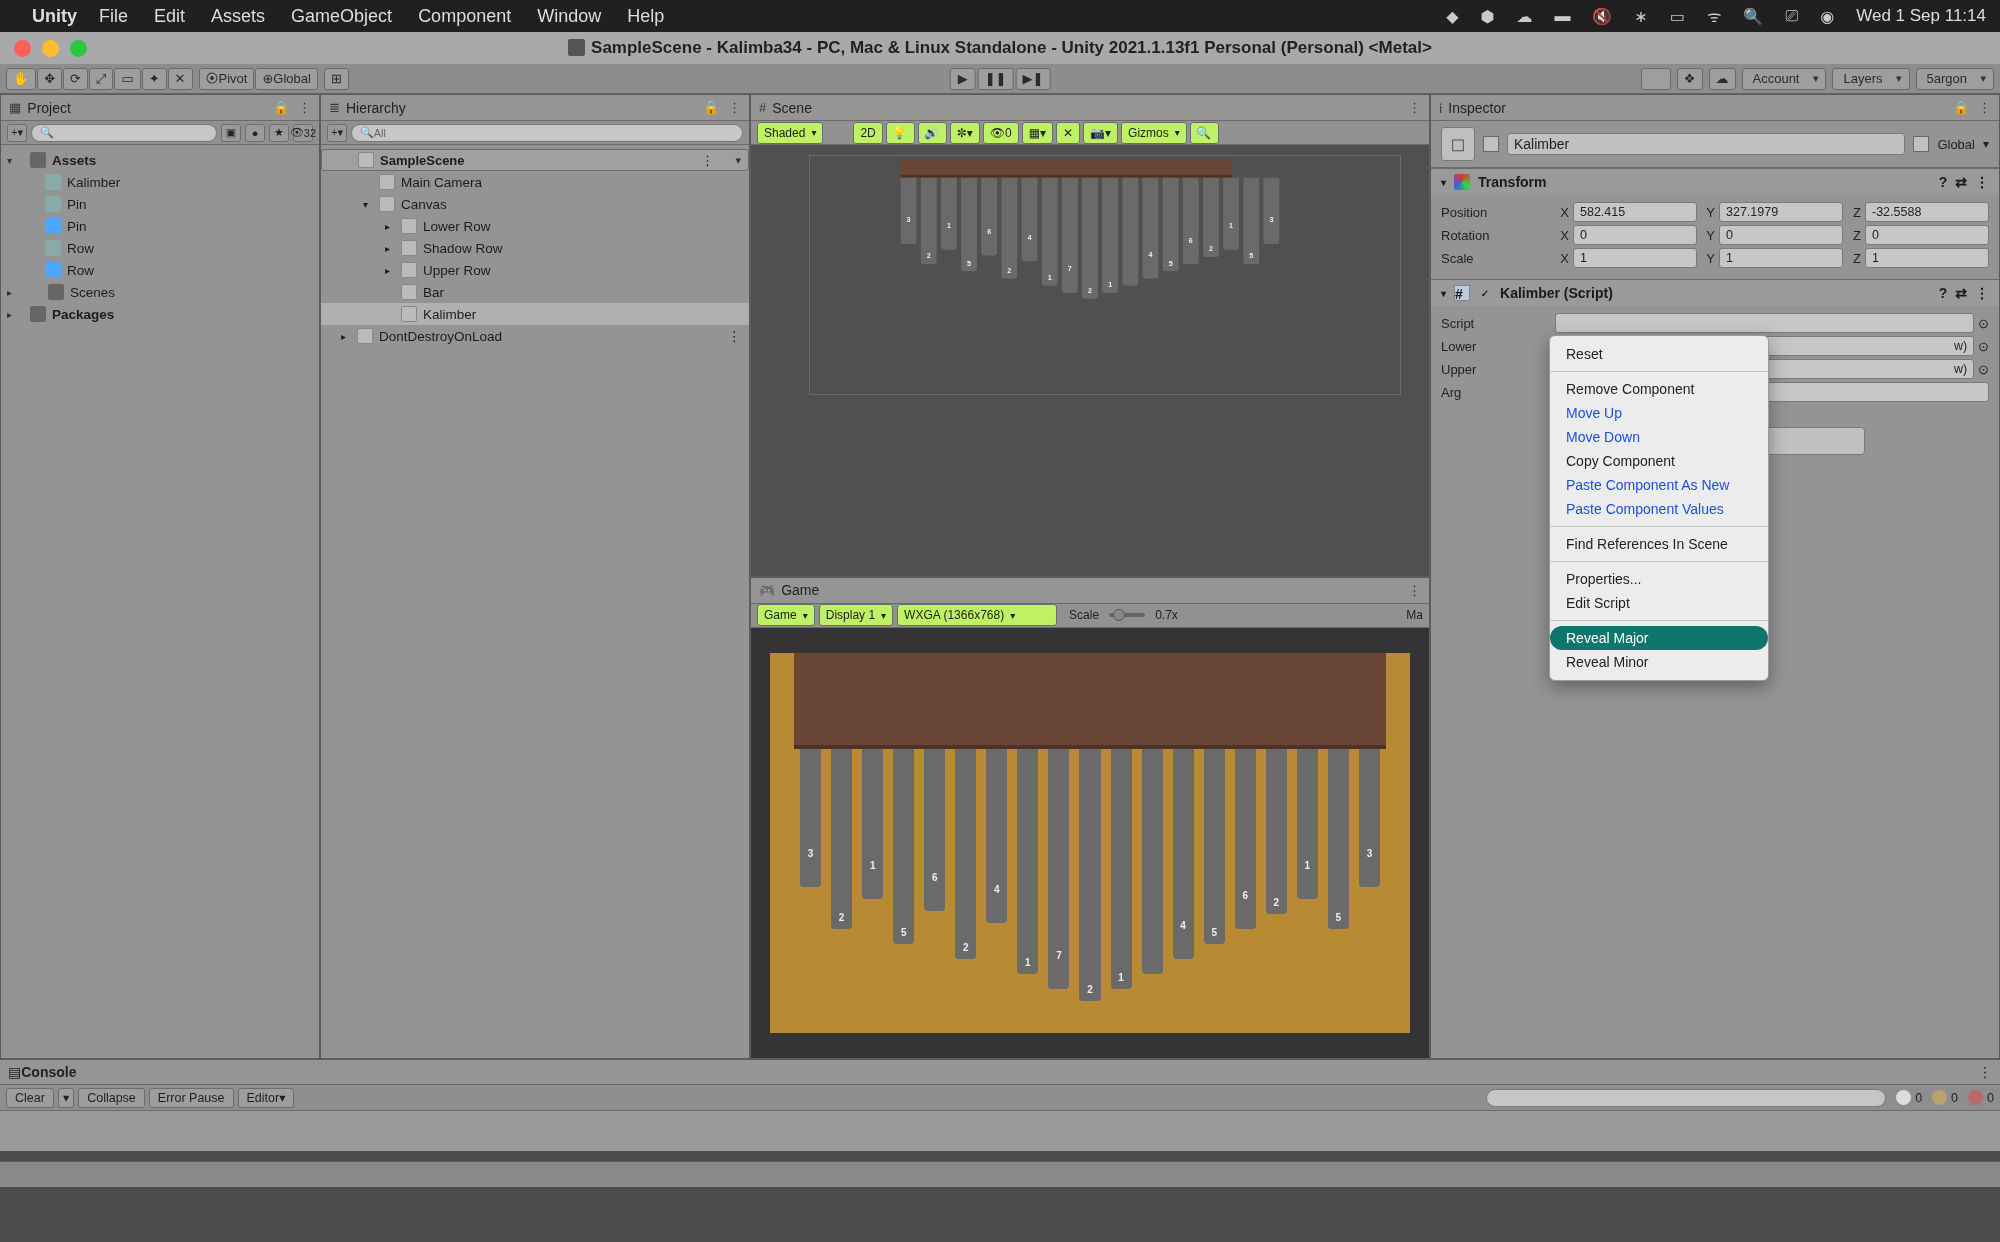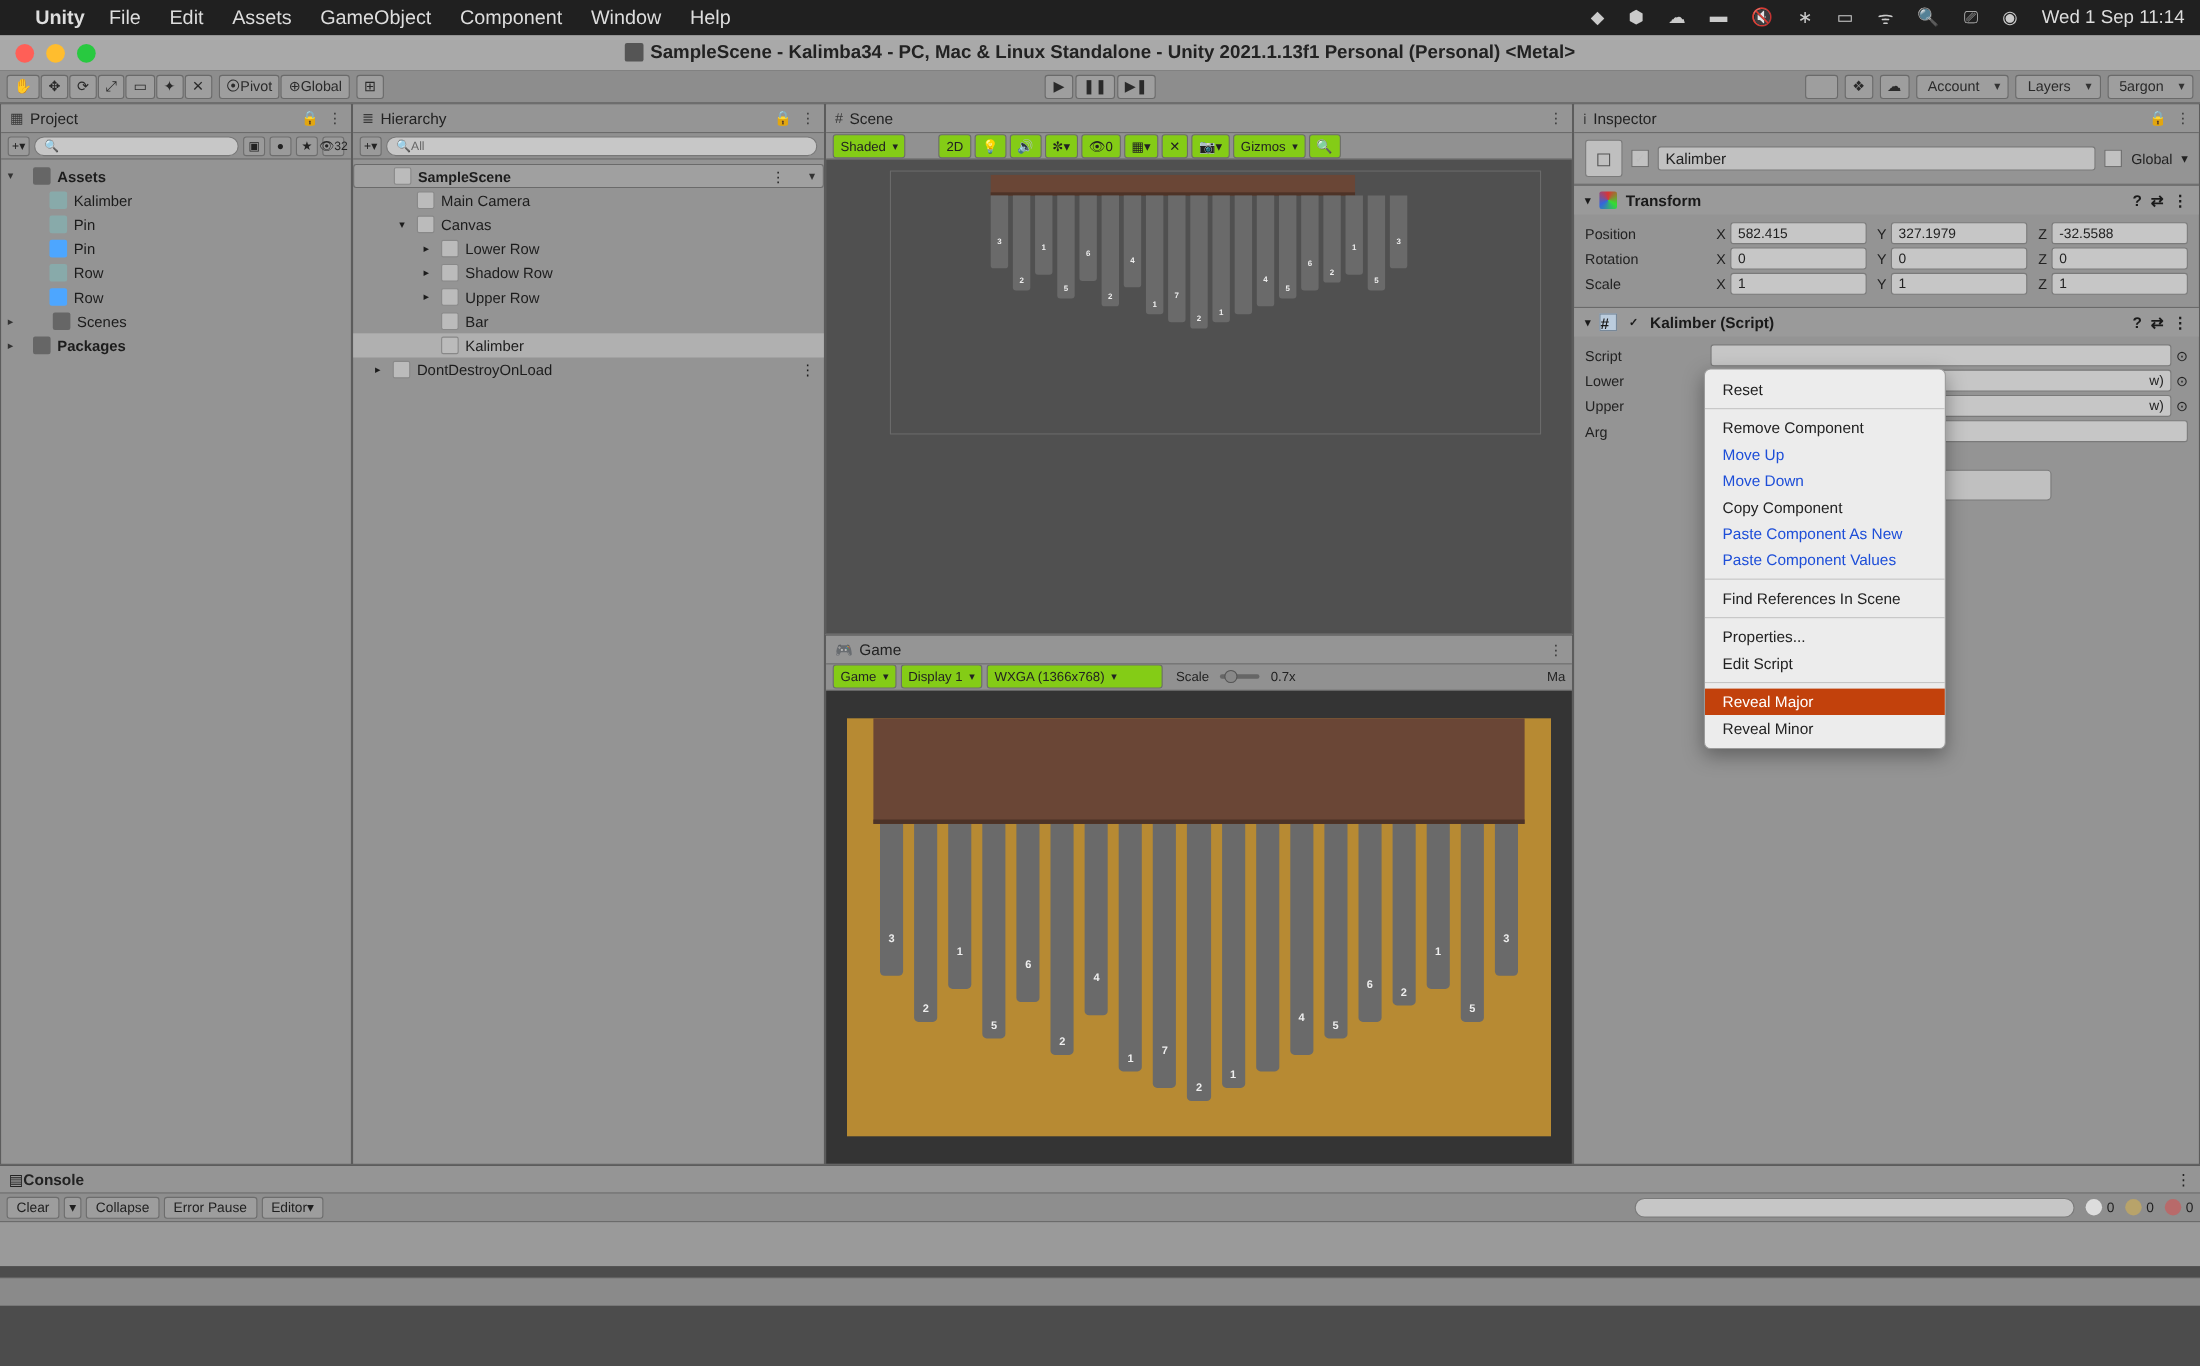--- a/index.html
+++ b/index.html
@@ -98,36 +98,36 @@
 .vrow .vlab { width: 110px; }
 .axl { width: 14px; text-align: right; }
 .vin { flex: 1; height: 20px; background: #c6c6c6; border: 1px solid #7a7a7a; border-radius: 3px; padding: 0 6px; font-size: 12.5px; color: #222; display: flex; align-items: center; }
 .objref { flex: 1; position: relative; }
 .addbtn { margin: 14px auto; height: 28px; width: 300px; background: #c0c0c0; border: 1px solid #7a7a7a; border-radius: 4px; }
 
 
 .ctx { position: absolute; background: #ececec; border: 1px solid #9a9a9a; border-radius: 6px; padding: 6px 0; width: 220px; box-shadow: 0 6px 18px rgba(0,0,0,.35); z-index: 50; font-size: 14px; color: #222; }
 .ctx .it { padding: 4px 16px; }
 .ctx .it.dis { color: #1d4ed8; }
-.ctx .it.hl { background: #c2410c; color: #fff; }
+.ctx .it.hl { background: #0f766e; color: #fff; border-radius: 12px; }
 .ctx hr { border: none; border-top: 1px solid #c5c5c5; margin: 5px 0; }
 
 
 .consolewrap { grid-column: 1 / 5; }
 .consolehd { height: 26px; background: #959595; border-top: 1px solid #5c5c5c; border-bottom: 1px solid #6b6b6b; display: flex; align-items: center; padding: 0 8px; font-size: 14px; color: #222; }
 .consoletool { height: 26px; background: #8e8e8e; border-bottom: 1px solid #6b6b6b; display: flex; align-items: center; padding: 0 6px; gap: 4px; font-size: 12.5px; color: #1f1f1f; }
 .consoletool .btnc { height: 20px; padding: 0 8px; background: #9d9d9d; border: 1px solid #6d6d6d; border-radius: 3px; display: inline-flex; align-items: center; }
 .consoletool .spc { flex: 1; }
 .srch { height: 18px; width: 400px; background: #c6c6c6; border: 1px solid #7a7a7a; border-radius: 10px; }
 .cnt { display: inline-flex; align-items: center; gap: 4px; margin-left: 6px; }
 .cnt .ic { width: 15px; height: 15px; border-radius: 50%; display: inline-block; }
 
 .statusbar { grid-column: 1 / 5; height: 26px; background: #8a8a8a; border-top: 1px solid #5c5c5c; }
 
-.stool { height:22px; padding:0 6px; background:#84cc16; border:1px solid #6c6c6c; border-radius:3px; display:inline-flex; align-items:center; font-size:12px; }
+.stool { height:22px; padding:0 6px; background:#bef264; border:1px solid #6c6c6c; border-radius:3px; display:inline-flex; align-items:center; font-size:12px; }
 .stool.dd::after{content:"▾"; margin-left:6px; font-size:10px;}
 </style>
 </head>
 <body>
 
 <div class="menubar">
   <span class="apple"></span>
   <span class="app">Unity</span>
   <span class="mi">File</span>
   <span class="mi">Edit</span>

